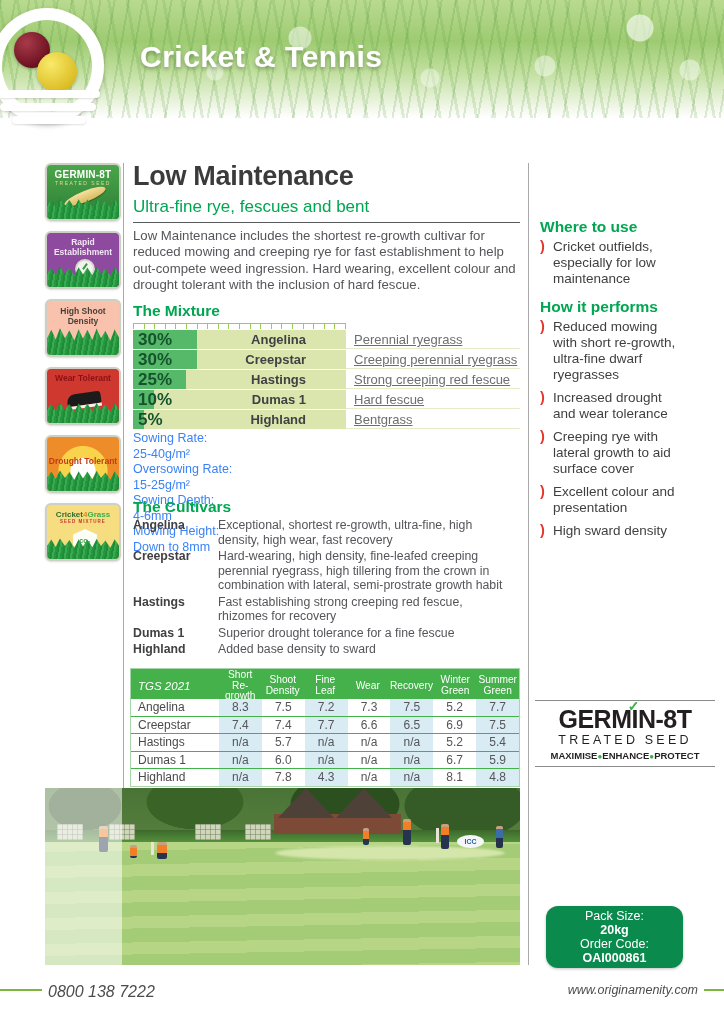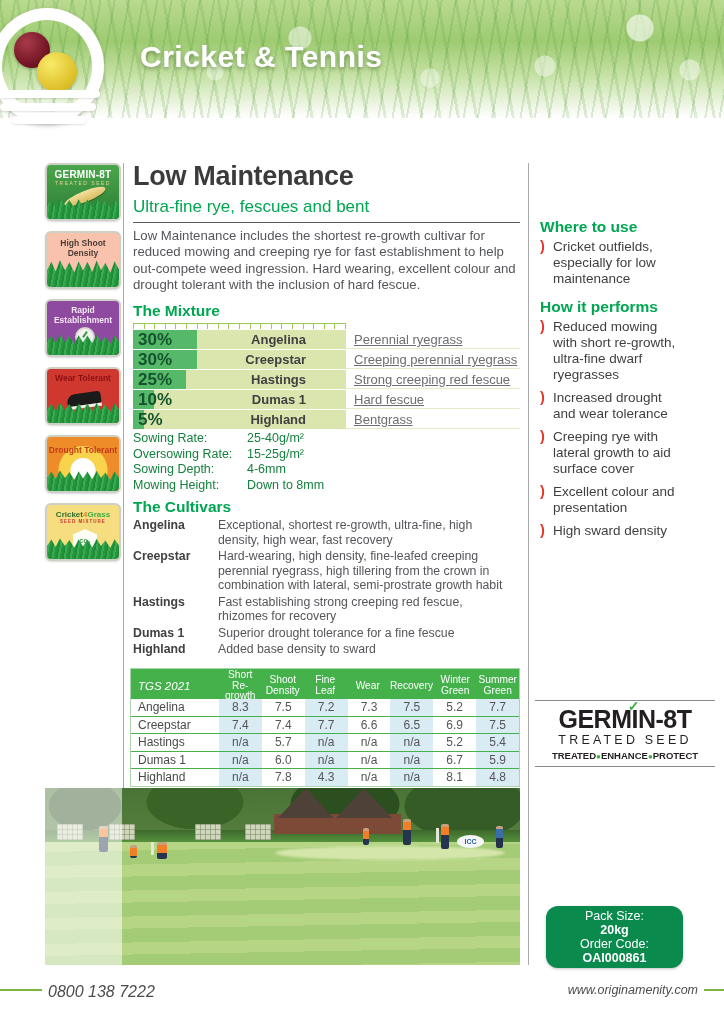--- a/index.html
+++ b/index.html
@@ -55,21 +55,21 @@
   .watch:before { content:""; position:absolute; left:7px; top:2px; width:2px; height:7px; background:#3c9a46; transform:rotate(35deg); }
   .b-shoot { background:#f9c2ac; }
   .b-shoot .bt { margin-top:6px; font-size:8.5px; font-weight:bold; color:#4a3f38; line-height:9.5px; }
   .b-shoot .grass { height:52%; }
   .b-wear { background:#cf382e; }
   .b-wear .bt { margin-top:5px; font-size:8.5px; font-weight:bold; color:#8c1015; line-height:9.5px; }
   .boot { position:absolute; left:20px; top:24px; width:34px; height:12px; background:#1b1b1b;
     border-radius:8px 3px 2px 2px; transform:rotate(-8deg); }
   .boot:after { content:""; position:absolute; left:0; bottom:-3px; width:34px; height:3px; background:#f2f2f2; }
   .b-drought { background:radial-gradient(circle at 50% 62%, #ffffff 0 12px, #f9d34b 13px 24px, #ef8c2a 25px 80%); }
-  .b-drought .bt { margin-top:9px; font-size:8.5px; font-weight:bold; color:#c33b17; line-height:9.5px; }
+  .b-drought .bt { margin-top:20px; font-size:8.5px; font-weight:bold; color:#c33b17; line-height:9.5px; }
   .b-carbon { background:#f6dd80; }
   .b-carbon .bt { margin-top:5px; font-size:8px; font-weight:bold; }
   .b-carbon .c1 { color:#2f6b2f; } .b-carbon .c2 { color:#e08a1e; } .b-carbon .c3 { color:#3fae49; }
   .b-carbon .bs { font-size:4.5px; letter-spacing:1px; color:#c0392b; font-weight:bold; }
   .co2 { position:absolute; left:26px; top:24px; width:24px; height:22px; background:#fdfdf8;
     clip-path:polygon(50% 0,100% 25%,100% 75%,50% 100%,0 75%,0 25%); display:flex; align-items:center; justify-content:center;
     font-size:7px; font-weight:bold; color:#3c9a46; }
 
   
   .vline { position:absolute; top:163px; width:1px; height:802px; background:#a9a9a9; }
@@ -89,21 +89,21 @@
     background:repeating-linear-gradient(90deg, #9ccc55 0 1px, rgba(0,0,0,0) 1px 10.6px); }
   .mix-rows { position:absolute; top:28px; left:0; width:387px; }
   .mix-row { position:relative; height:19px; margin-bottom:1px; border-bottom:1px solid #e4ecc9; }
   .mix-bar { position:absolute; left:0; top:0; width:213px; height:19px; background:#dbe5ae; }
   .mix-fill { position:absolute; left:0; top:0; height:19px; background:#56b969; }
   .mix-pct { position:absolute; left:5px; top:0; line-height:19px; font-size:17px; font-weight:bold; color:#14532d; }
   .mix-cultivar { position:absolute; right:40px; top:0; line-height:19px; font-size:13px; font-weight:bold; color:#414042; }
   .mix-species { position:absolute; left:221px; top:0; line-height:19px; font-size:13px; color:#6d6e71; white-space:nowrap;text-decoration:underline; }
 
   .sowing { position:absolute; top:266px; width:387px; }
-  .sow-row { display:flex; font-size:12.5px; line-height:15.5px; color:#15803d; }
+  .sow-row { display:flex; font-size:12.5px; line-height:15.5px; color:#3b82f6;flex-direction:column; }
   .sow-label { width:114px; }
 
   .cultivars { position:absolute; top:333px; width:387px; }
   .cult-list { position:absolute; top:20px; width:387px; }
   .cult-item { display:flex; margin-bottom:2px; }
   .cult-name { width:85px; font-size:12.3px; font-weight:bold; color:#414042; line-height:14.5px; }
   .cult-desc { width:295px; font-size:12.3px; color:#55565a; line-height:14.5px; }
 
   
   .tgs { position:absolute; top:503px; left:-3px; width:390px; border:1px solid #a9d5ab; background:#fff; }
@@ -201,27 +201,27 @@
     <div class="logo-stripe ls3"></div>
   </div>
 
   <div class="badges">
     <div class="badge b-germin">
       <div class="bt">GERMIN-8T</div>
       <div class="bs">TREATED SEED</div>
       <div class="seed"></div>
       <div class="grass"></div>
     </div>
-    <div class="badge b-shoot">
-      <div class="bt">High Shoot Density</div>
-      <div class="grass"></div>
-    </div>
     <div class="badge b-rapid">
       <div class="bt">Rapid Establishment</div>
       <div class="watch"></div>
+      <div class="grass"></div>
+    </div>
+    <div class="badge b-shoot">
+      <div class="bt">High Shoot Density</div>
       <div class="grass"></div>
     </div>
     <div class="badge b-wear">
       <div class="bt">Wear Tolerant</div>
       <div class="boot"></div>
       <div class="grass"></div>
     </div>
     <div class="badge b-drought">
       <div class="bt">Drought Tolerant</div>
       <div class="grass"></div>
@@ -492,21 +492,21 @@
         </div>
       </div>
   </div>
 
   <div class="brand-block">
     <div class="brand-hr"></div>
     <div>
       <span class="brand-name"><span>GERMIN-8T</span><span class="brand-check">✓</span></span>
     </div>
     <div class="brand-sub">TREATED SEED</div>
-    <div class="brand-tagline"><span>TREATED</span><span class="tag-dot">●</span><span>ENHANCE</span><span class="tag-dot">●</span><span>PROTECT</span></div>
+    <div class="brand-tagline"><span>MAXIMISE</span><span class="tag-dot">●</span><span>ENHANCE</span><span class="tag-dot">●</span><span>PROTECT</span></div>
     <div class="brand-hr"></div>
   </div>
 
 
   <div class="pack-box">
     <div>Pack Size:</div>
     <div class="pack-bold">20kg</div>
     <div>Order Code:</div>
     <div class="pack-bold">OAI000861</div>
   </div>

